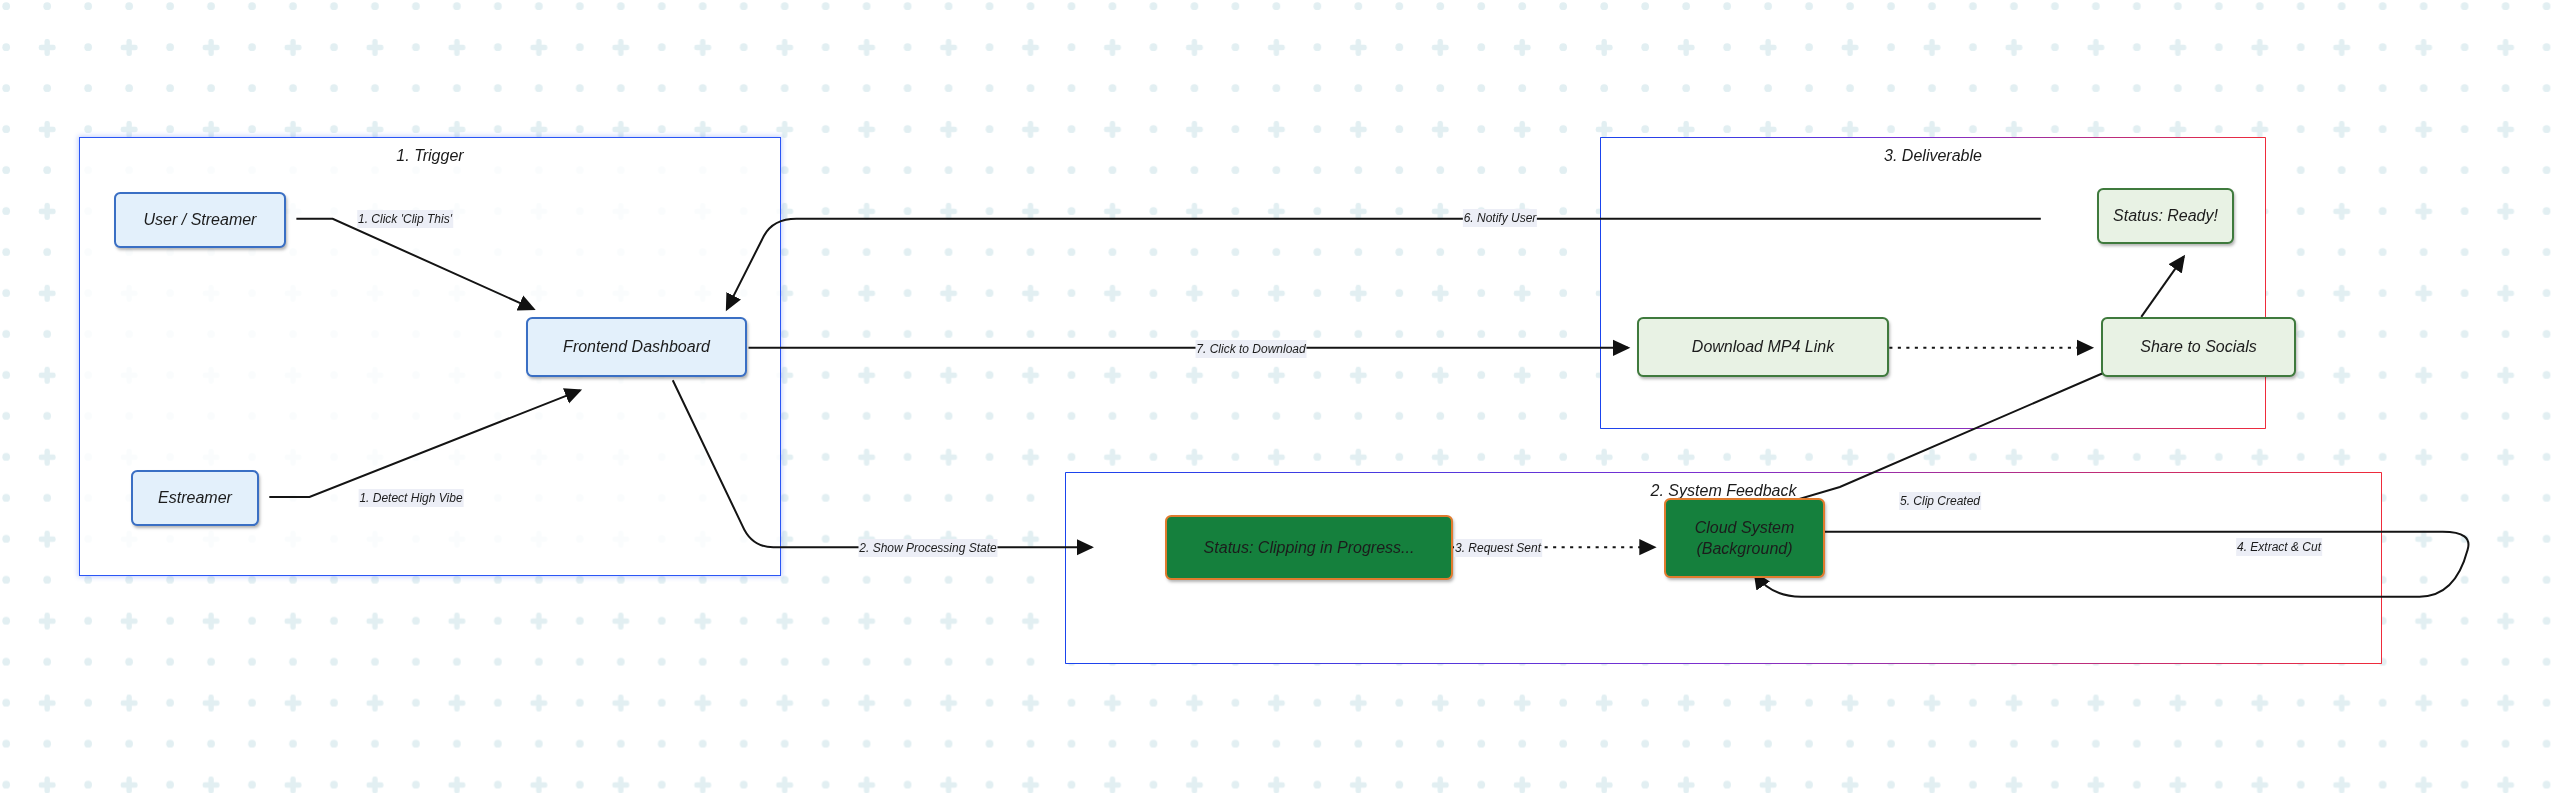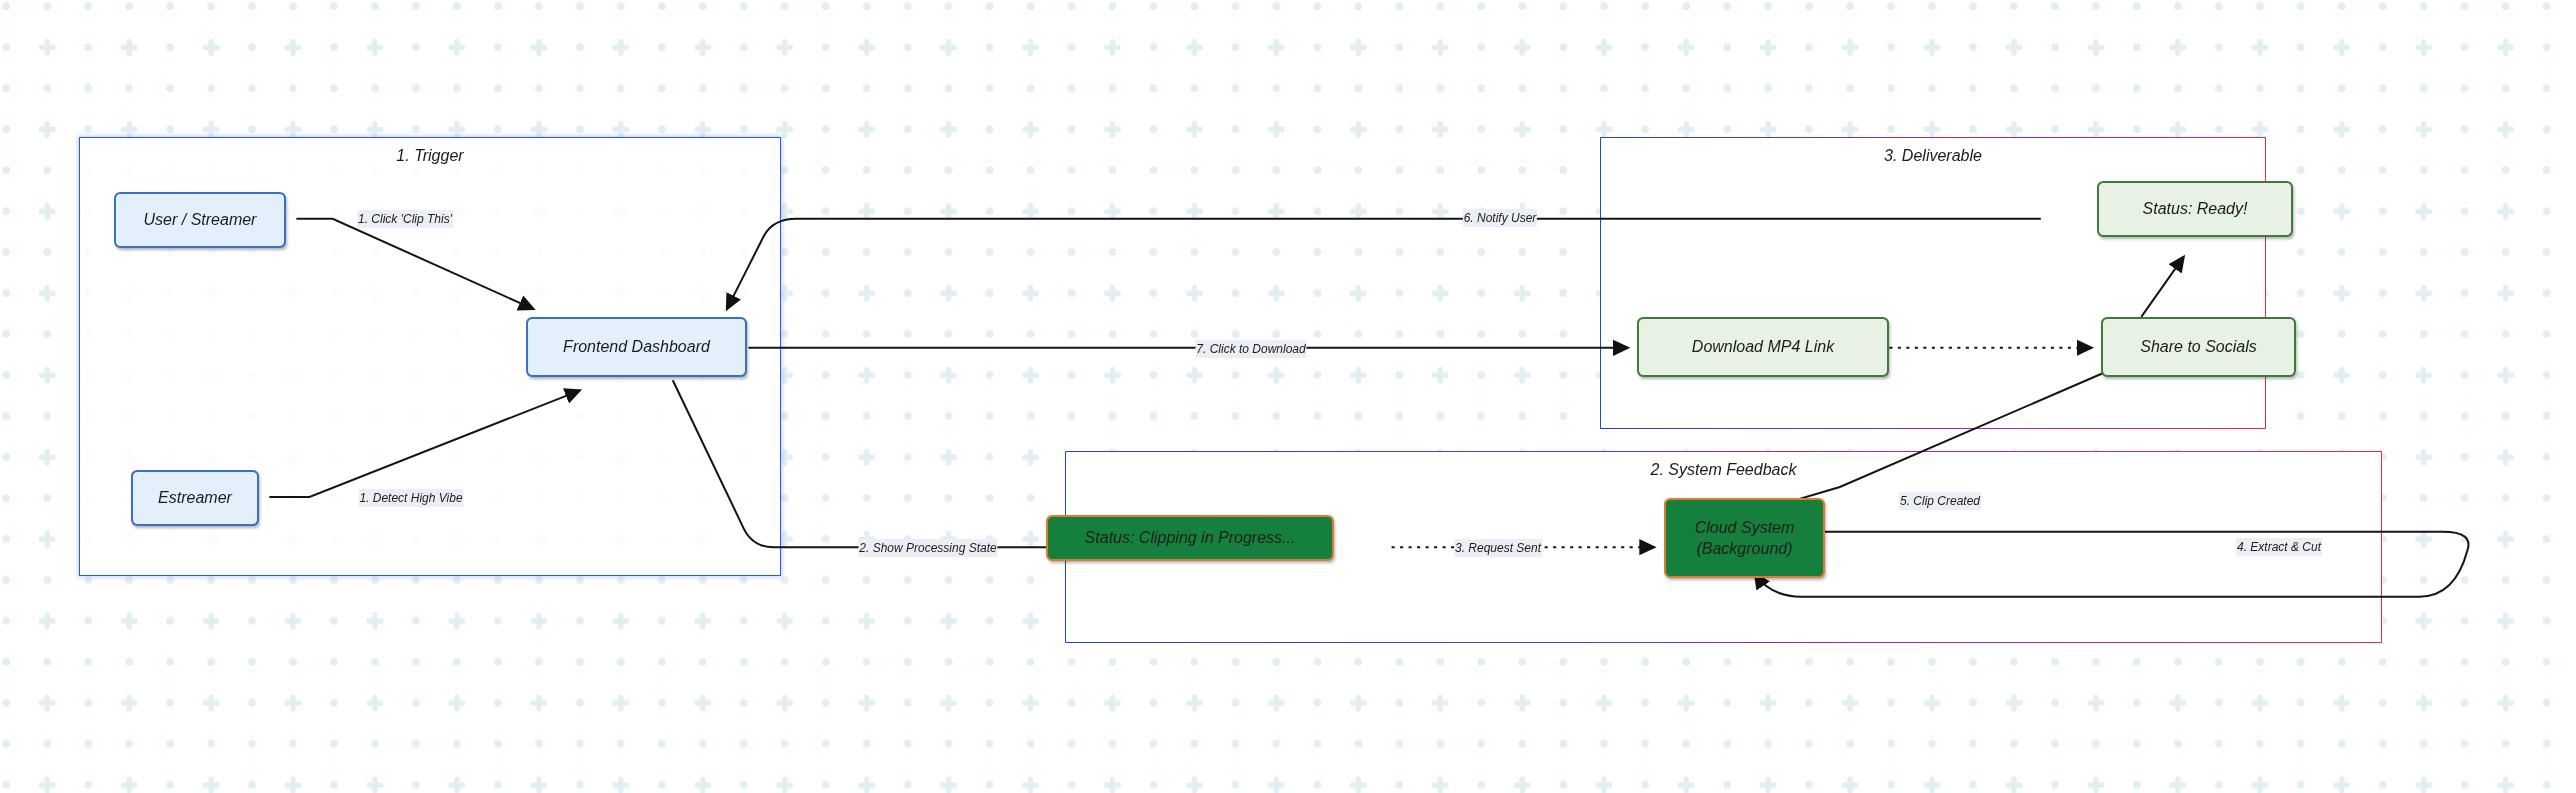--- a/index.html
+++ b/index.html
@@ -107,21 +107,21 @@
         </g>
       </pattern>
     </defs>
     <rect x="0" y="0" width="3332" height="1026" fill="url(#dotcross)"></rect>
   </svg>
 
   <div class="cluster cluster-plain" style="left:79px; top:137px; width:702px; height:439px;">
     <div class="cluster-title">1. Trigger</div>
   </div>
 
-  <div class="cluster cluster-grad" style="left:1065px; top:451px; width:1317px; height:192px;">
+  <div class="cluster cluster-grad" style="left:1065px; top:472px; width:1317px; height:192px;">
     <div class="cluster-title">2. System Feedback</div>
   </div>
 
   <div class="cluster cluster-grad" style="left:1600px; top:137px; width:666px; height:292px;">
     <div class="cluster-title">3. Deliverable</div>
   </div>
 
   <svg class="svg-layer" viewBox="0 0 3332 1026">
     <defs>
       <marker id="ah" viewBox="0 0 12 12" refX="10" refY="6" markerWidth="9" markerHeight="9" orient="auto-start-reverse">
@@ -157,38 +157,38 @@
   </div>
 
   <div class="node blue" style="left:131px; top:470px; width:128px; height:56px;">
     <span>Estreamer</span>
   </div>
 
   <div class="node blue" style="left:526px; top:317px; width:221px; height:60px;">
     <span>Frontend Dashboard</span>
   </div>
 
-  <div class="node orange" style="left:1046px; top:515px; width:288px; height:46px;">
+  <div class="node orange" style="left:1165px; top:515px; width:288px; height:65px;">
     <span>Status: Clipping in Progress...</span>
   </div>
 
   <div class="node orange" style="left:1664px; top:498px; width:161px; height:80px; flex-direction:column;">
     <span>Cloud System</span>
     <span>(Background)</span>
   </div>
 
   <div class="node green" style="left:1637px; top:317px; width:252px; height:60px;">
     <span>Download MP4 Link</span>
   </div>
 
   <div class="node green" style="left:2101px; top:317px; width:195px; height:60px;">
     <span>Share to Socials</span>
   </div>
 
-  <div class="node green" style="left:2097px; top:181px; width:196px; height:56px;">
+  <div class="node green" style="left:2097px; top:188px; width:137px; height:56px;">
     <span>Status: Ready!</span>
   </div>
 
   <div class="edge-label" style="left:405px; top:219px;">1. Click 'Clip This'</div>
 
   <div class="edge-label" style="left:411px; top:498px;">1. Detect High Vibe</div>
 
   <div class="edge-label" style="left:928px; top:548px;">2. Show Processing State</div>
 
   <div class="edge-label" style="left:1498px; top:548px;">3. Request Sent</div>

